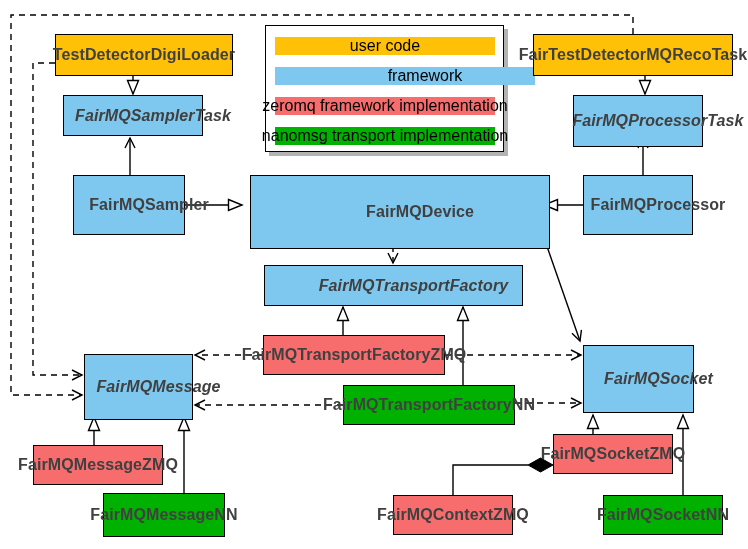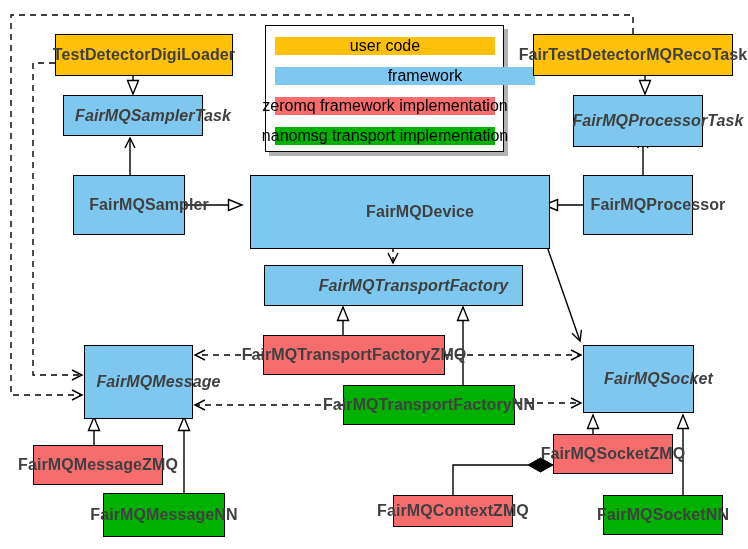--- a/index.html
+++ b/index.html
@@ -87,23 +87,23 @@
 
   <div class="node cat-framework" style="left:73px;top:175px;width:112px;height:60px">FairMQSampler</div>
   <div class="node cat-framework" style="left:250px;top:175px;width:300px;height:74px">FairMQDevice</div>
   <div class="node cat-framework" style="left:583px;top:175px;width:110px;height:60px">FairMQProcessor</div>
 
   <div class="node cat-framework abstract" style="left:264px;top:265px;width:259px;height:41px">FairMQTransportFactory</div>
 
   <div class="node cat-zmq" style="left:263px;top:335px;width:182px;height:40px">FairMQTransportFactoryZMQ</div>
   <div class="node cat-nn" style="left:343px;top:385px;width:172px;height:40px">FairMQTransportFactoryNN</div>
 
-  <div class="node cat-framework abstract" style="left:84px;top:345px;width:109px;height:74px">FairMQMessage</div>
+  <div class="node cat-framework abstract" style="left:84px;top:354px;width:109px;height:66px">FairMQMessage</div>
   <div class="node cat-framework abstract" style="left:583px;top:345px;width:111px;height:68px">FairMQSocket</div>
 
   <div class="node cat-zmq" style="left:33px;top:445px;width:130px;height:40px">FairMQMessageZMQ</div>
   <div class="node cat-nn" style="left:103px;top:493px;width:122px;height:44px">FairMQMessageNN</div>
 
-  <div class="node cat-zmq" style="left:393px;top:495px;width:120px;height:32px">FairMQContextZMQ</div>
+  <div class="node cat-zmq" style="left:393px;top:495px;width:120px;height:40px">FairMQContextZMQ</div>
   <div class="node cat-zmq" style="left:553px;top:434px;width:120px;height:40px">FairMQSocketZMQ</div>
   <div class="node cat-nn" style="left:603px;top:495px;width:120px;height:40px">FairMQSocketNN</div>
 
 </div>
 
 </body></html>

